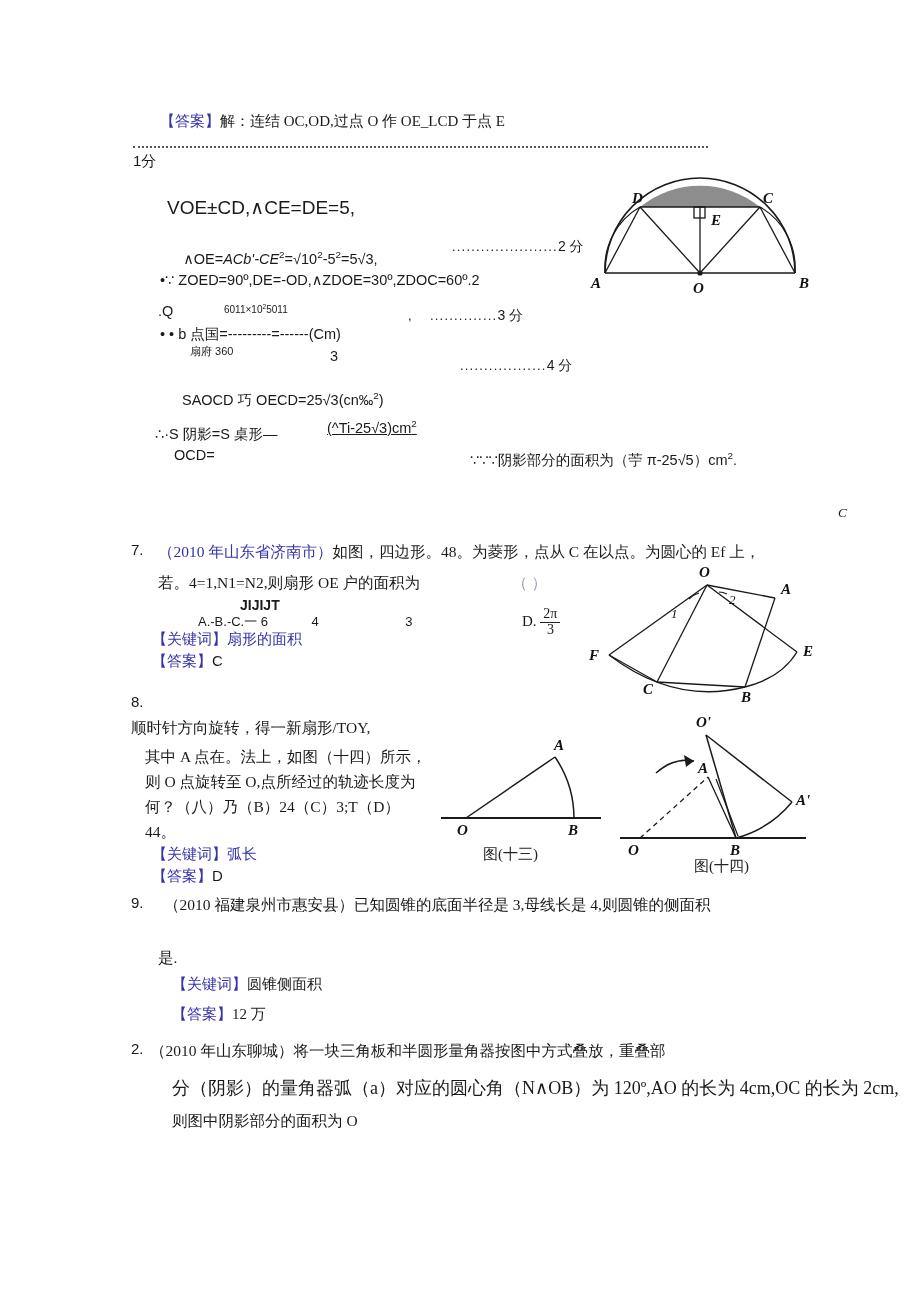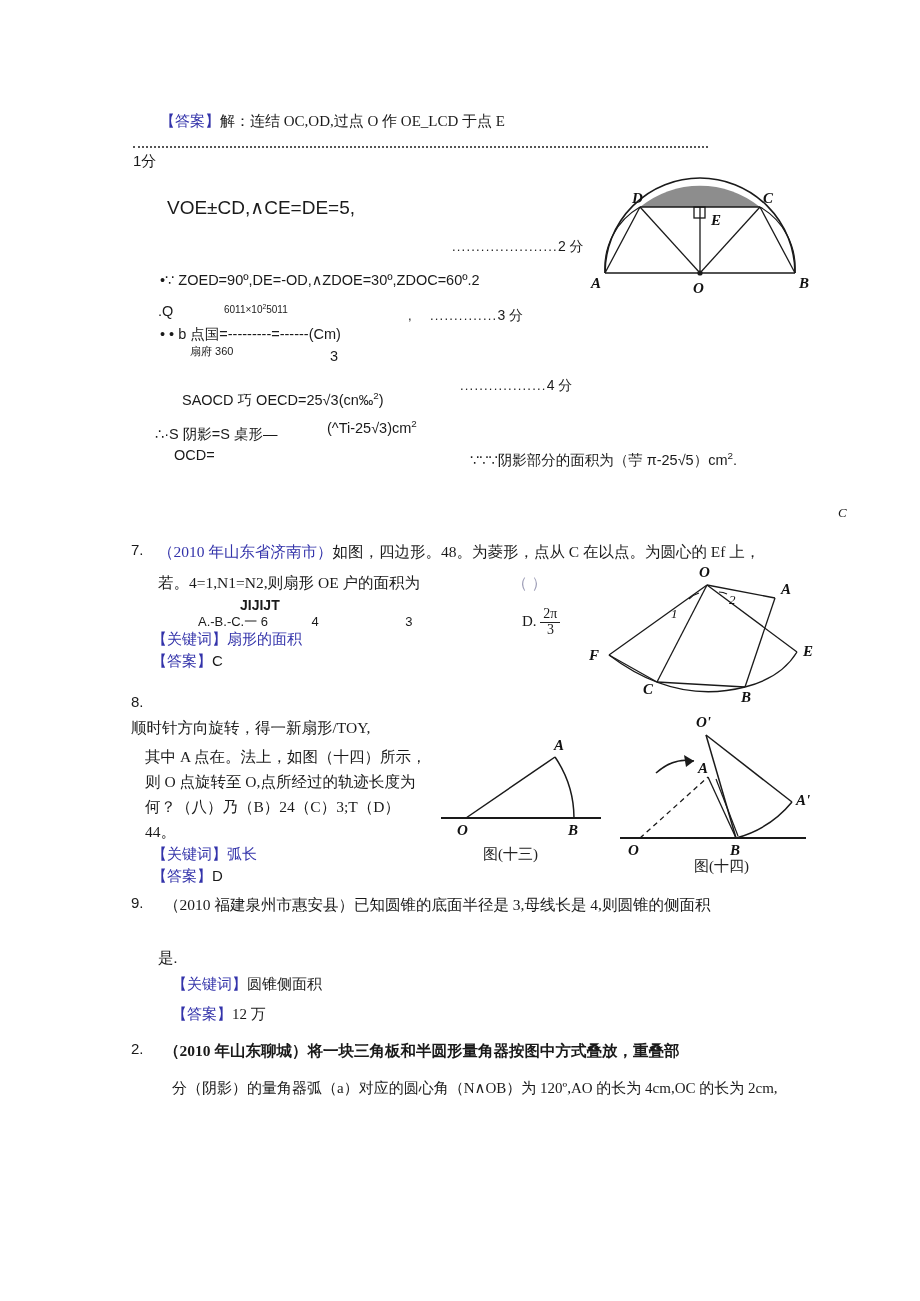--- a/index.html
+++ b/index.html
@@ -76,45 +76,48 @@
   <div class="abs" style="left:160px; top:110px;">
     <span class="kw" style="font-size:15px;">【答案】</span><span class="txt" style="font-size:15px;">解：连结 OC,OD,过点 O 作 OE_LCD 于点 E</span>
   </div>
 
   <hr class="hr-dots abs" style="left:133px; top:146px; width:575px;">
 
   <div class="abs sans" style="left:133px; top:152px; font-size:15px;">1分</div>
 
   <div class="abs txt-sans" style="left:167px; top:196px; font-size:19px;">VOE±CD,∧CE=DE=5,</div>
 
+  <div class="abs txt-sans" style="left:167px; top:233px; font-size:14.5px; white-space:pre;">
+    <span>∧OE=</span><span class="ital">ACb'-CE</span><sup>2</sup><span>=√10</span><sup>2</sup><span>-5</span><sup>2</sup><span>=5√3,</span>
+  </div>
   <div class="abs" style="left:452px; top:237px;">
     <span class="dots">......................</span><span class="sans" style="font-size:14px;">2 分</span>
   </div>
 
   <div class="abs txt-sans" style="left:160px; top:272px; font-size:14.5px;">•∵  ZOED=90º,DE=-OD,∧ZDOE=30º,ZDOC=60º.2</div>
 
   <div class="abs txt-sans" style="left:158px; top:303px; font-size:14.5px;">.Q</div>
   <div class="abs txt-sans" style="left:224px; top:303px; font-size:10px;"><span>6011×10</span><sup>2</sup><span>5011</span></div>
   <div class="abs txt-sans" style="left:408px; top:308px; font-size:13px;">,</div>
   <div class="abs" style="left:430px; top:306px;">
     <span class="dots">..............</span><span class="sans" style="font-size:14px;">3 分</span>
   </div>
   <div class="abs txt-sans" style="left:160px; top:325px; font-size:14.5px;">  •  • b 点国=---------=------(Cm)</div>
   <div class="abs txt-sans" style="left:190px; top:344px; font-size:11px;">扇府 360</div>
   <div class="abs txt-sans" style="left:330px; top:348px; font-size:14.5px;">3</div>
 
-  <div class="abs" style="left:460px; top:376px;">
+  <div class="abs" style="left:460px; top:356px;">
     <span class="dots">..................</span><span class="sans" style="font-size:14px;">4 分</span>
   </div>
 
   <div class="abs txt-sans" style="left:182px; top:390px; font-size:14.5px;"><span>SAOCD 巧 OECD=25√3(cn‰</span><sup>2</sup><span>)</span></div>
 
   <div class="abs txt-sans" style="left:155px; top:425px; font-size:14.5px;">∴·S 阴影=S 桌形—</div>
   <div class="abs txt-sans" style="left:174px; top:447px; font-size:14.5px;">OCD=</div>
-  <div class="abs txt-sans" style="left:327px; top:418px; font-size:14.5px;"><span>(^Ti-25√3)cm</span><sup>2</sup></div>
+  <div class="abs txt-sans" style="left:327px; top:418px; font-size:14.5px;text-decoration:underline;"><span>(^Ti-25√3)cm</span><sup>2</sup></div>
 
   <div class="abs txt-sans" style="left:470px; top:450px; font-size:14.5px;"><span>∵∵∵阴影部分的面积为（苧 π-25√5）cm</span><sup>2</sup><span>.</span></div>
 
   <svg class="abs" style="left:575px; top:185px;" width="250" height="115" viewBox="0 0 250 115">
 
     <path d="M 65 22 A 95 95 0 0 1 185 22 L 65 22 Z" fill="#8d8d8d" stroke="none"></path>
 
     <path d="M 30 88 A 95 95 0 0 1 220 88" fill="none" stroke="#1a1a1a" stroke-width="1.6"></path>
 
     <line x1="30" y1="88" x2="220" y2="88" stroke="#1a1a1a" stroke-width="1.6"></line>
@@ -248,18 +251,19 @@
   </div>
   <div class="abs para" style="left:158px; top:945px;">是.</div>
   <div class="abs" style="left:172px; top:975px; font-size:15px;">
     <span class="kw">【关键词】</span><span style="color:#1a1a1a;">圆锥侧面积</span>
   </div>
   <div class="abs" style="left:172px; top:1005px; font-size:15px;">
     <span class="kw">【答案】</span><span style="color:#1a1a1a;">12 万</span>
   </div>
 
   <div class="abs qnum" style="left:131px; top:1040px;">2.</div>
-  <div class="abs para" style="left:164px; top:1038px;font-weight:bold;">
+  <div class="abs para" style="left:150px; top:1038px;">
     <span>（2010 年山东聊城）</span><span>将一块三角板和半圆形量角器按图中方式叠放，重叠部</span>
   </div>
-  <div class="abs para" style="left:172px; top:1075px; font-size:15px;text-align:center;">分（阴影）的量角器弧（a）对应的圆心角（N∧OB）为 120º,AO 的长为 4cm,OC 的长为 2cm,</div>
+  <div class="abs para" style="left:172px; top:1075px; font-size:18px;text-align:center;">分（阴影）的量角器弧（a）对应的圆心角（N∧OB）为 120º,AO 的长为 4cm,OC 的长为 2cm,</div>
+  <div class="abs para" style="left:172px; top:1108px;">则图中阴影部分的面积为 O</div>
 
 </div>
 
 </body></html>

